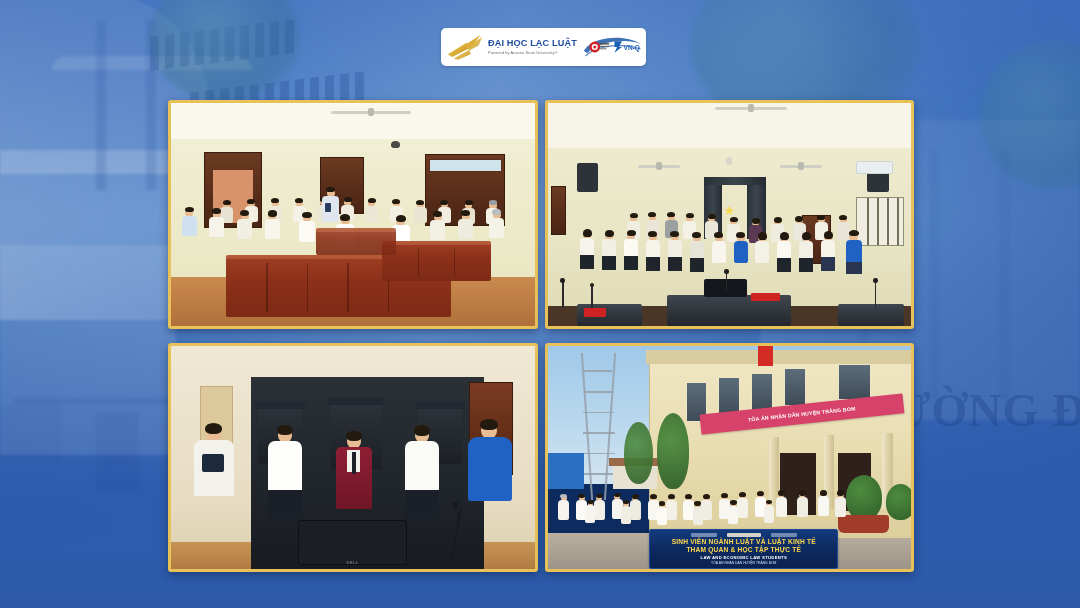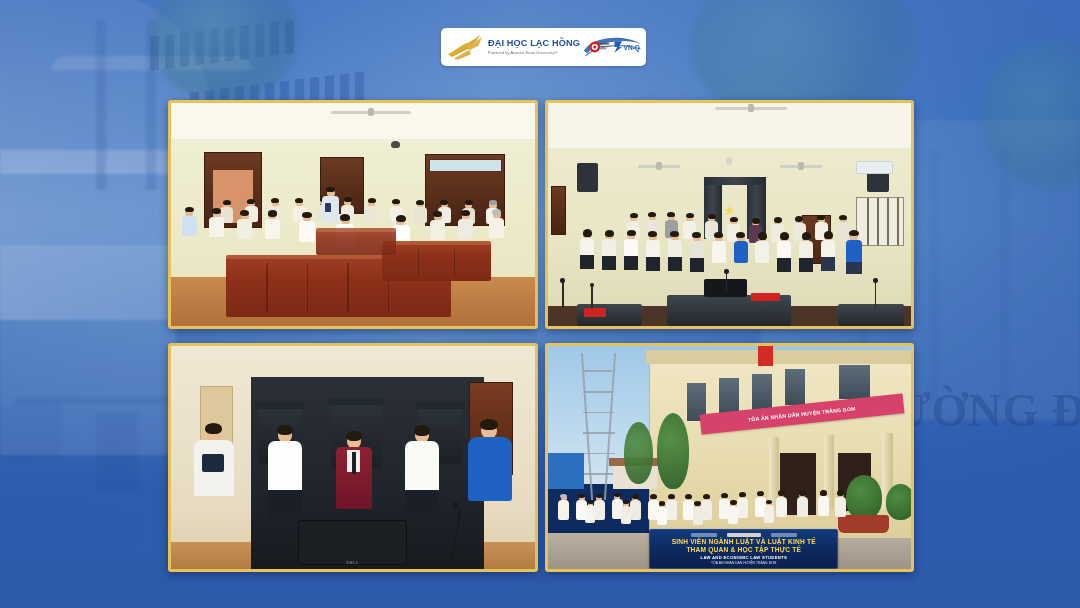--- a/index.html
+++ b/index.html
@@ -287,21 +287,21 @@
           <stop offset="55%" stop-color="#d9ab33"></stop>
           <stop offset="100%" stop-color="#b98a1e"></stop>
         </linearGradient>
       </defs>
       <path d="M50 3 L25 19 L36 21 Z" fill="url(#gg)"></path>
       <path d="M4 30 L30 14 L33 22 L10 34 Z" fill="url(#gg)"></path>
       <path d="M12 36 L34 24 L36 30 L18 38 Z" fill="url(#gg)" opacity="0.9"></path>
       <path d="M30 20 L52 6 L47 18 L34 25 Z" fill="url(#gg)" opacity="0.85"></path>
     </svg>
     <div class="lh-text">
-      <div class="lh-name">ĐẠI HỌC LẠC HỒNG</div>
+      <div class="lh-name">ĐẠI HỌC LẠC LUẬT</div>
       <div class="lh-sub">Powered by Arizona State University®</div>
     </div>
   </div>
   <div class="badges">
     <svg class="swoosh" viewBox="0 0 70 30" preserveAspectRatio="none">
       <path d="M2 20 C 14 2, 52 2, 67 13 C 54 6, 18 8, 6 23 Z" fill="#1d58a8" opacity="0.85"></path>
       <path d="M4 26 C 18 12, 50 12, 66 18" stroke="#1d58a8" stroke-width="1.4" fill="none" opacity="0.7"></path>
     </svg>
     <svg class="badge-a" viewBox="0 0 26 20">
       <circle cx="8" cy="10" r="6.4" fill="#d62027"></circle>

